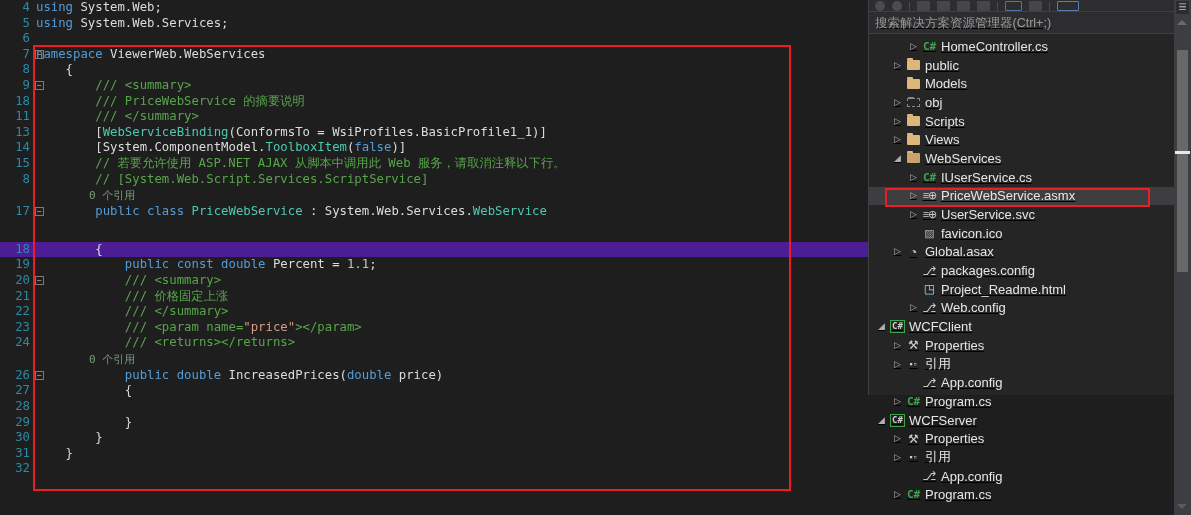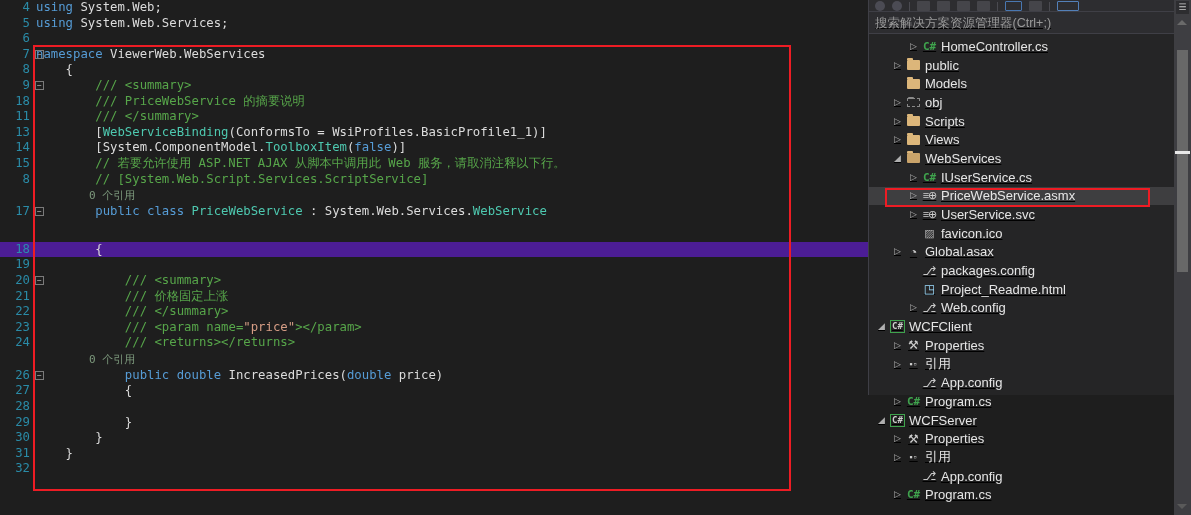--- a/index.html
+++ b/index.html
@@ -224,21 +224,21 @@
         <div class="line"><span class="ln">9</span><span class="fold">−</span><span class="code"><span class="cmt">        /// </span><span class="xdoc">&lt;summary&gt;</span></span></div>
         <div class="line"><span class="ln">18</span><span class="code"><span class="cmt">        /// </span><span class="xdoc">PriceWebService </span><span class="cmt">的摘要说明</span></span></div>
         <div class="line"><span class="ln">11</span><span class="code"><span class="cmt">        /// </span><span class="xdoc">&lt;/summary&gt;</span></span></div>
         <div class="line"><span class="ln">13</span><span class="code"><span class="plain">        [</span><span class="type">WebServiceBinding</span><span class="plain">(ConformsTo = WsiProfiles.BasicProfile1_1)]</span></span></div>
         <div class="line"><span class="ln">14</span><span class="code"><span class="plain">        [System.ComponentModel.</span><span class="type">ToolboxItem</span><span class="plain">(</span><span class="kw">false</span><span class="plain">)]</span></span></div>
         <div class="line"><span class="ln">15</span><span class="code"><span class="cmt">        // 若要允许使用 ASP.NET AJAX 从脚本中调用此 Web 服务，请取消注释以下行。</span></span></div>
         <div class="line"><span class="ln">8</span><span class="code"><span class="cmt">        // [System.Web.Script.Services.ScriptService]</span></span></div>
         <div class="line tall"><span class="code lens">        0 个引用</span></div>
         <div class="line"><span class="ln">17</span><span class="fold">−</span><span class="code"><span class="plain">        </span><span class="kw">public class </span><span class="type">PriceWebService</span><span class="plain"> : System.Web.Services.</span><span class="type">WebService</span></span></div>
         <div class="line cur-line"><span class="ln">18</span><span class="code"><span class="plain">        {</span></span></div>
-        <div class="line"><span class="ln">19</span></div>
+        <div class="line"><span class="ln">19</span><span class="code"><span class="plain">            </span><span class="kw">public const double </span><span class="plain">Percent = </span><span class="num">1.1</span><span class="plain">;</span></span></div>
         <div class="line"><span class="ln">20</span><span class="fold">−</span><span class="code"><span class="cmt">            /// </span><span class="xdoc">&lt;summary&gt;</span></span></div>
         <div class="line"><span class="ln">21</span><span class="code"><span class="cmt">            /// </span><span class="cmt">价格固定上涨</span></span></div>
         <div class="line"><span class="ln">22</span><span class="code"><span class="cmt">            /// </span><span class="xdoc">&lt;/summary&gt;</span></span></div>
         <div class="line"><span class="ln">23</span><span class="code"><span class="cmt">            /// </span><span class="xdoc">&lt;param name=</span><span class="str">"price"</span><span class="xdoc">&gt;&lt;/param&gt;</span></span></div>
         <div class="line"><span class="ln">24</span><span class="code"><span class="cmt">            /// </span><span class="xdoc">&lt;returns&gt;&lt;/returns&gt;</span></span></div>
         <div class="line tall"><span class="code lens">        0 个引用</span></div>
         <div class="line"><span class="ln">26</span><span class="fold">−</span><span class="code"><span class="plain">            </span><span class="kw">public double </span><span class="plain">IncreasedPrices(</span><span class="kw">double </span><span class="plain">price)</span></span></div>
         <div class="line"><span class="ln">27</span><span class="code"><span class="plain">            {</span></span></div>
         <div class="line"><span class="ln">28</span></div>
         <div class="line"><span class="ln">29</span><span class="code"><span class="plain">            }</span></span></div>

